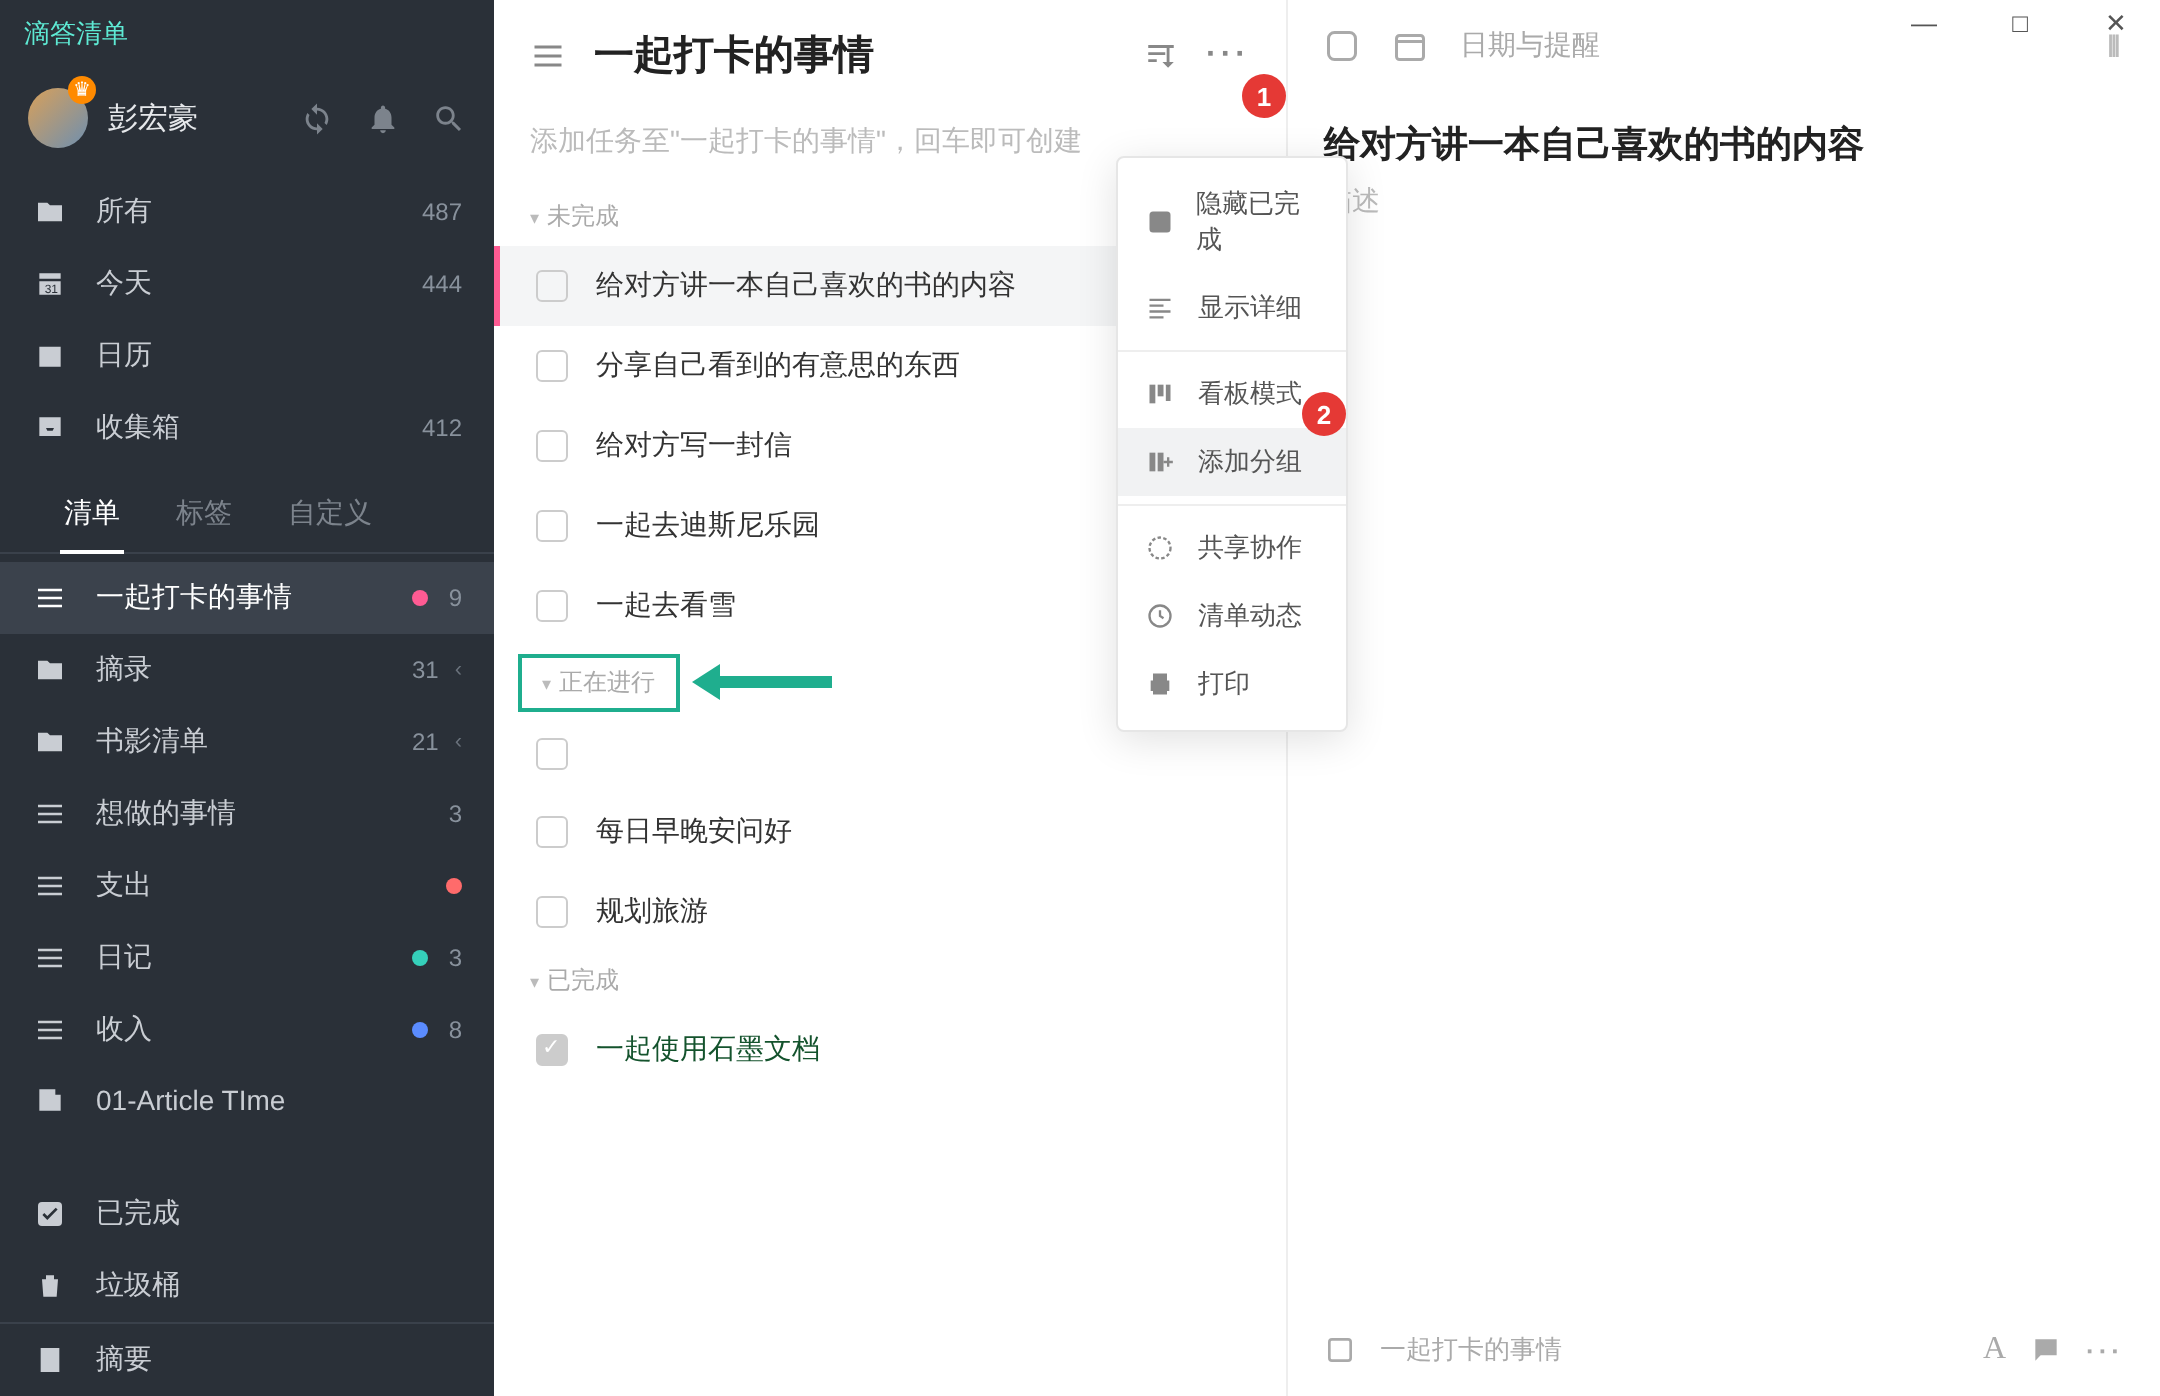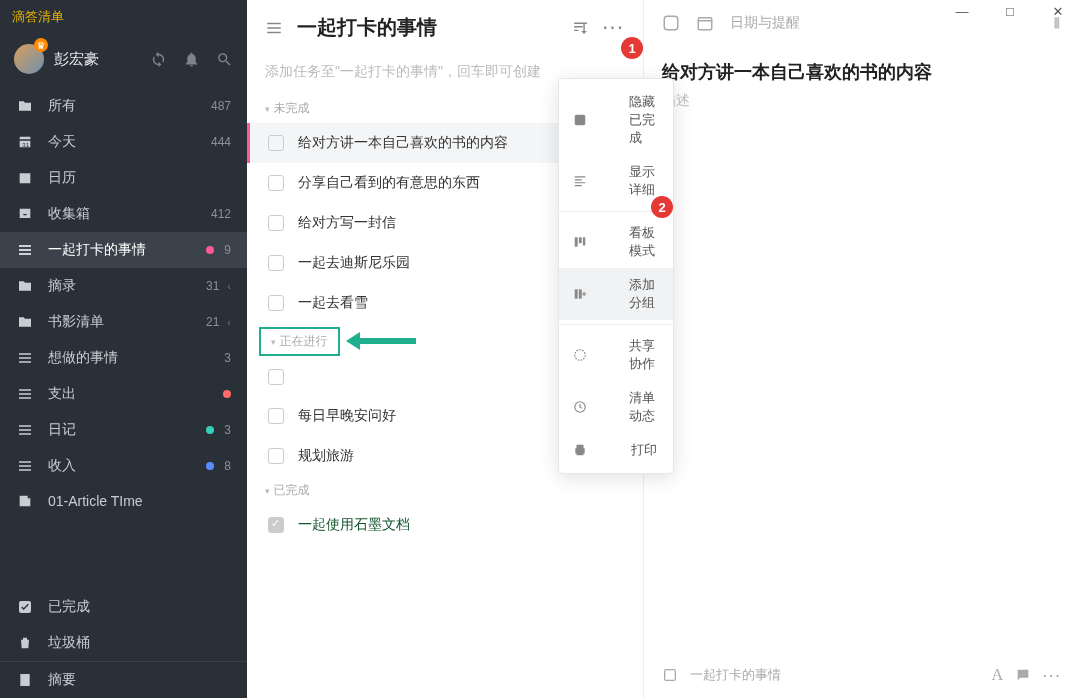--- a/index.html
+++ b/index.html
@@ -1,18 +1,18 @@
 <!DOCTYPE html>
 <html><head>
 <meta charset="utf-8">
 <style>
 * { margin:0; padding:0; box-sizing:border-box; font-family:-apple-system,"PingFang SC","Microsoft YaHei",sans-serif; }
 body { width:1080px; height:698px; overflow:hidden; background:#fff; display:flex; position:relative; }
 .sidebar { width:247px; height:100%; background:#2a3038; color:#a5abb3; display:flex; flex-direction:column; font-size:14px; flex-shrink:0; }
-.sb-title { padding:8px 12px; font-size:13px; color:#eab308; }
+.sb-title { padding:8px 12px; font-size:13px; color:#5eead4; }
 .sb-user { display:flex; align-items:center; padding:10px 14px 14px;justify-content:center; }
 .avatar { width:30px; height:30px; border-radius:50%; background:linear-gradient(135deg,#d8a05a 0%,#6e8fb0 100%); position:relative; margin-right:10px; }
 .avatar::after { content:"♛"; position:absolute; top:-6px; right:-4px; font-size:10px; color:#fff; background:#ff8a00; border-radius:50%; width:14px; height:14px; display:flex; align-items:center; justify-content:center; }
 .username { color:#e6e8eb; font-size:15px; font-weight:500; }
 .user-icons { margin-left:auto; display:flex; gap:16px; color:#7c838c; }
 .user-icons svg { width:17px; height:17px; fill:currentColor; }
 .nav-item { display:flex; align-items:center; padding:9px 16px; cursor:pointer; color:#c9cdd3; }
 .nav-item.active { background:#3b424c; color:#fff; }
 .nav-item .ico { width:18px; margin-right:14px; display:flex; align-items:center; justify-content:center; }
 .nav-item .ico svg { width:16px; height:16px; fill:currentColor; }
@@ -60,21 +60,21 @@
 .date-label { font-size:14px; }
 .three-dots-v { margin-left:auto; color:#bbb; letter-spacing:2px; font-weight:bold; font-size:14px; }
 .detail-title { font-size:18px; font-weight:600; color:#222; margin-top:28px; }
 .detail-desc { color:#bbb; font-size:14px; margin-top:8px; }
 .detail-bottom { margin-top:auto; display:flex; align-items:center; gap:12px; color:#aaa; font-size:13px; padding-top:12px; }
 .detail-bottom svg { width:16px; height:16px; fill:currentColor; }
 .detail-bottom .spacer { flex:1; }
 .window-controls { position:absolute; top:4px; right:8px; display:flex; gap:20px; color:#555; font-size:13px; font-family:Arial; z-index:5; }
 .window-controls span { cursor:pointer; width:28px; text-align:center; }
 .dropdown { position:absolute; top:78px; left:558px; width:116px; background:#fff; border:1px solid #e6e6e6; border-radius:4px; box-shadow:0 4px 20px rgba(0,0,0,.12); padding:6px 0; z-index:10; }
-.dd-item { display:flex; align-items:center; padding:8px 14px; font-size:13px; color:#555; cursor:pointer;gap:32px; }
+.dd-item { display:flex; align-items:center; padding:8px 14px; font-size:13px; color:#555; cursor:pointer; }
 .dd-item:hover,.dd-item.hl { background:#f1f2f3; }
 .dd-item .di-ico { width:16px; margin-right:10px; display:flex; align-items:center; color:#888; }
 .dd-item .di-ico svg { width:14px; height:14px; fill:currentColor; }
 .dd-sep { height:1px; background:#eee; margin:4px 0; }
 .badge { position:absolute; width:22px; height:22px; border-radius:50%; background:#e53935; color:#fff; font-size:13px; font-weight:600; display:flex; align-items:center; justify-content:center; z-index:20; }
 .badge1 { top:37px; left:621px; }
 .badge2 { top:196px; left:651px; }
 svg { display:block; }
 </style>
 </head>
@@ -140,20 +140,25 @@
   <div class="nav-item">
     <span class="ico">
         <svg viewBox="0 0 24 24">
           <path d="M4 4h16v14H4zM4 12h5l1 2h4l1-2h5"></path>
         </svg>
       </span>
     <span>收集箱</span>
     <span class="count">412</span>
   </div>
 
+  <div class="tabs">
+    <div class="tab active">清单</div>
+    <div class="tab">标签</div>
+    <div class="tab">自定义</div>
+  </div>
 
   <div class="nav-item active">
     <span class="ico">
         <svg viewBox="0 0 24 24">
           <path d="M3 6h18M3 12h18M3 18h18" stroke="currentColor" stroke-width="2"></path>
         </svg>
       </span>
     <span>一起打卡的事情</span>
     <span class="dot pink"></span>
     <span class="count" style="margin-left:10px">9</span>

